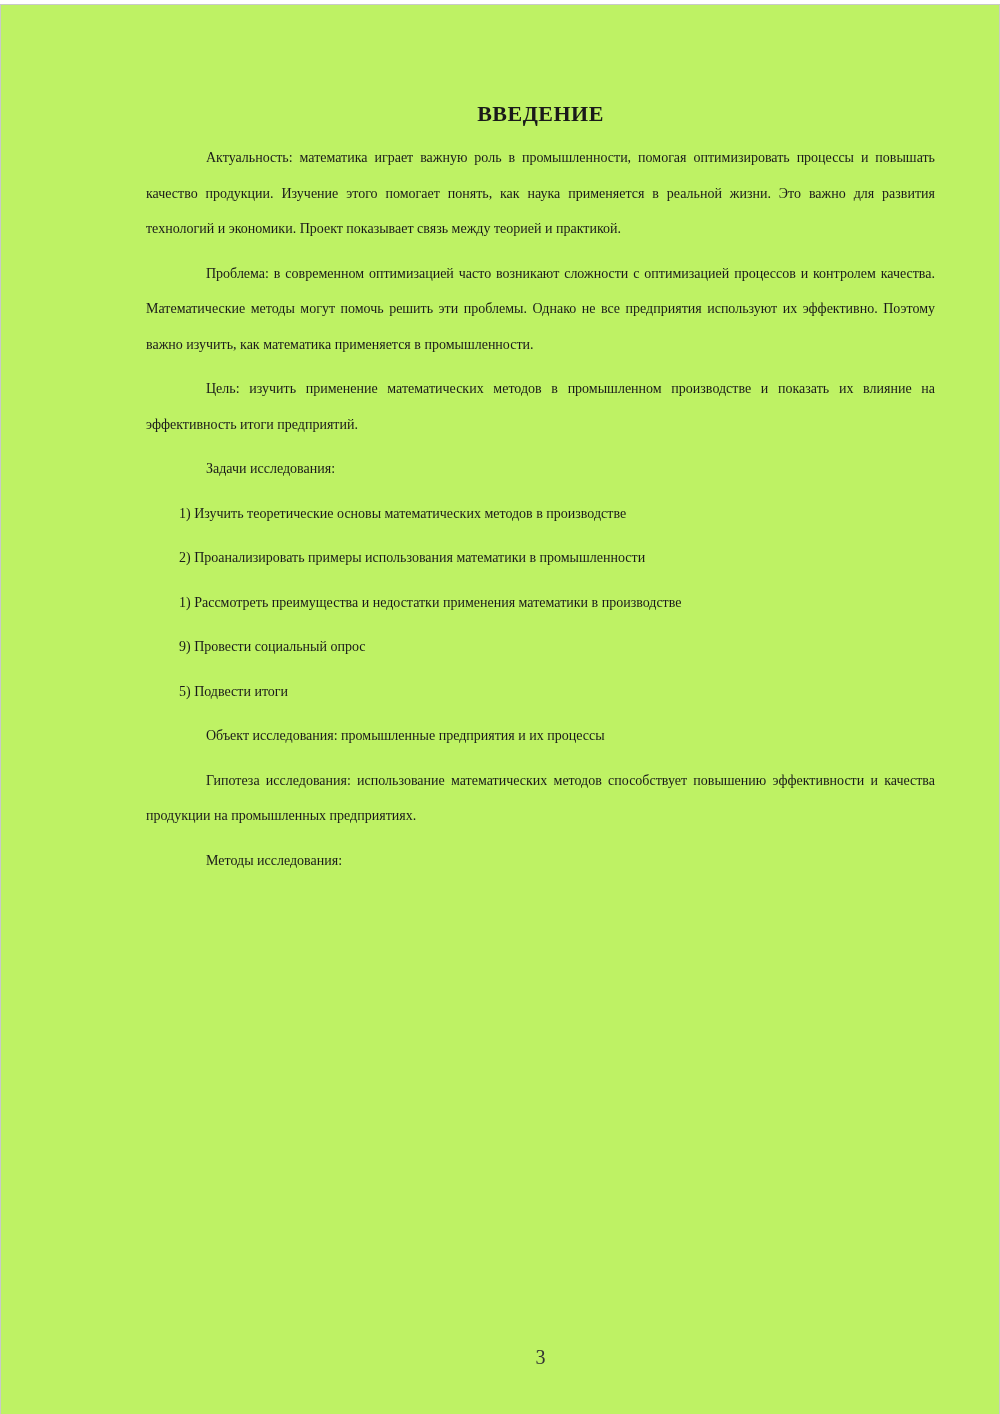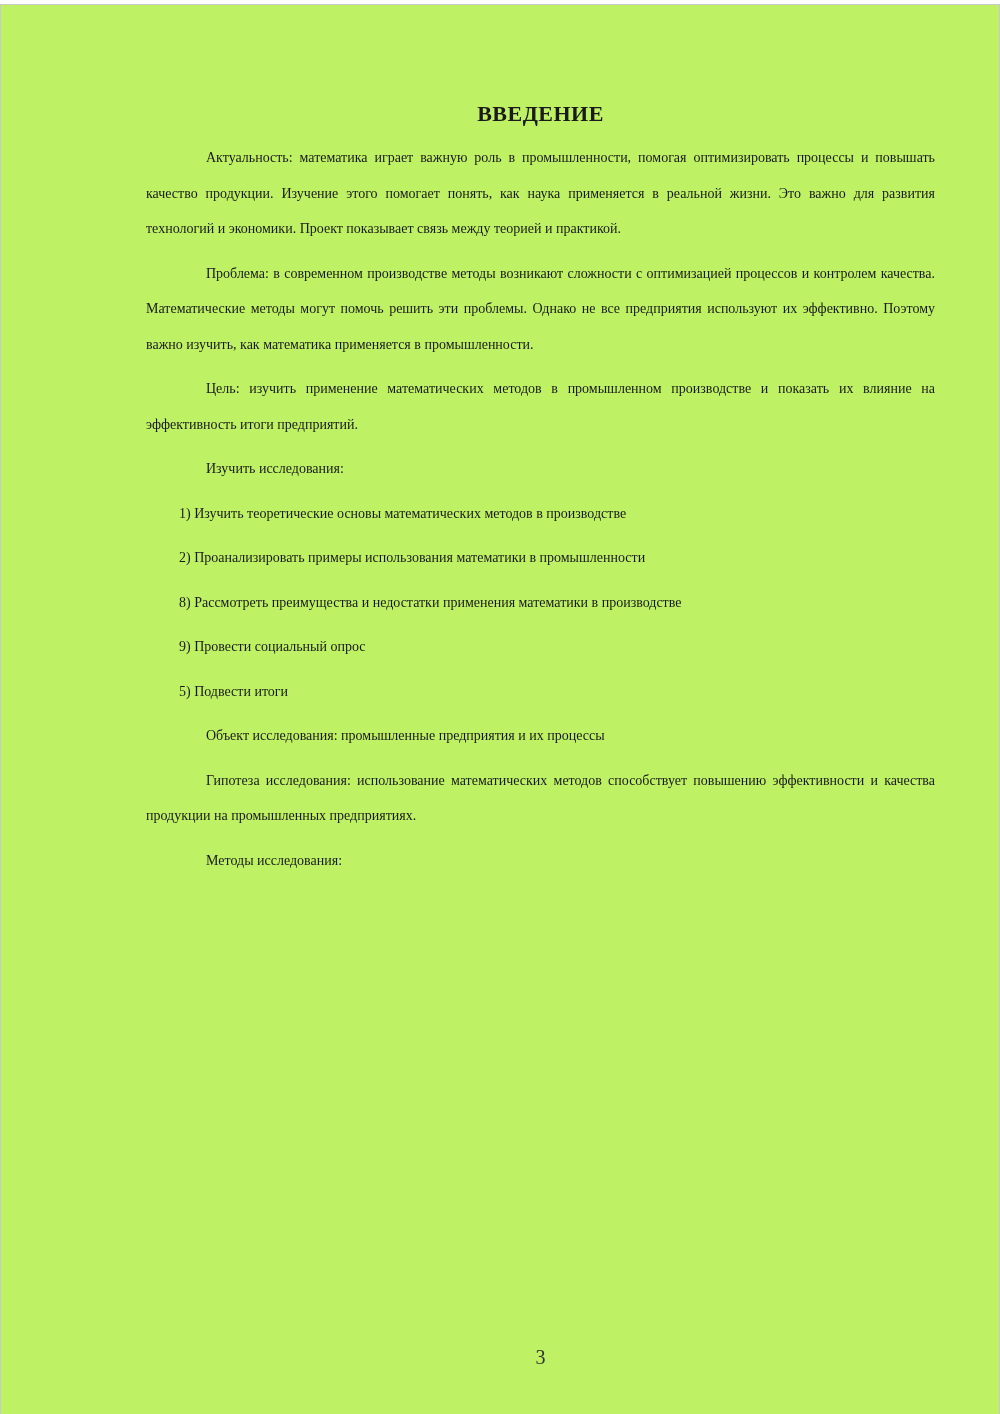--- a/index.html
+++ b/index.html
@@ -56,31 +56,31 @@
 </head>
 <body>
 
 <div class="page">
   <div class="content">
 
     <h1 class="doc-title">ВВЕДЕНИЕ</h1>
 
     <p class="para">Актуальность: математика играет важную роль в промышленности, помогая оптимизировать процессы и повышать качество продукции. Изучение этого помогает понять, как наука применяется в реальной жизни. Это важно для развития технологий и экономики. Проект показывает связь между теорией и практикой.</p>
 
-    <p class="para">Проблема: в современном производстве методы возникают сложности с оптимизацией процессов и контролем качества. Математические методы могут помочь решить эти проблемы. Однако не все предприятия используют их эффективно. Поэтому важно изучить, как математика применяется в промышленности.</p>
+    <p class="para">Проблема: в современном оптимизацией часто возникают сложности с оптимизацией процессов и контролем качества. Математические методы могут помочь решить эти проблемы. Однако не все предприятия используют их эффективно. Поэтому важно изучить, как математика применяется в промышленности.</p>
 
     <p class="para">Цель: изучить применение математических методов в промышленном производстве и показать их влияние на эффективность итоги предприятий.</p>
 
-    <p class="para">Изучить исследования:</p>
+    <p class="para">Задачи исследования:</p>
 
     <p class="para list">1) Изучить теоретические основы математических методов в производстве</p>
 
     <p class="para list">2) Проанализировать примеры использования математики в промышленности</p>
 
-    <p class="para list">8) Рассмотреть преимущества и недостатки применения математики в производстве</p>
+    <p class="para list">1) Рассмотреть преимущества и недостатки применения математики в производстве</p>
 
     <p class="para list">9) Провести социальный опрос</p>
 
     <p class="para list">5) Подвести итоги</p>
 
     <p class="para">Объект исследования: промышленные предприятия и их процессы</p>
 
 
     <p class="para">Гипотеза исследования: использование математических методов способствует повышению эффективности и качества продукции на промышленных предприятиях.</p>
 

